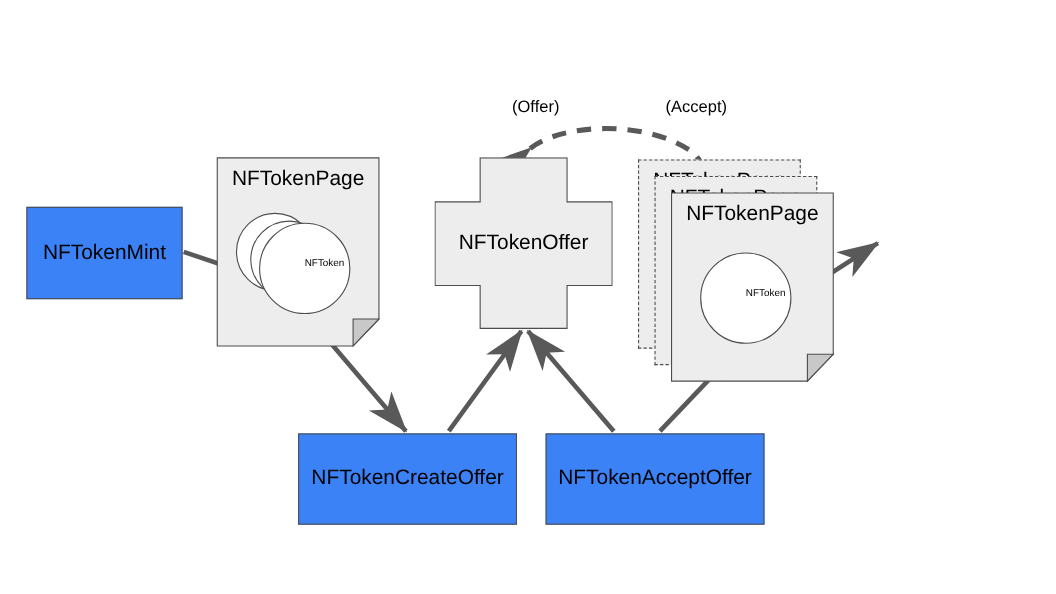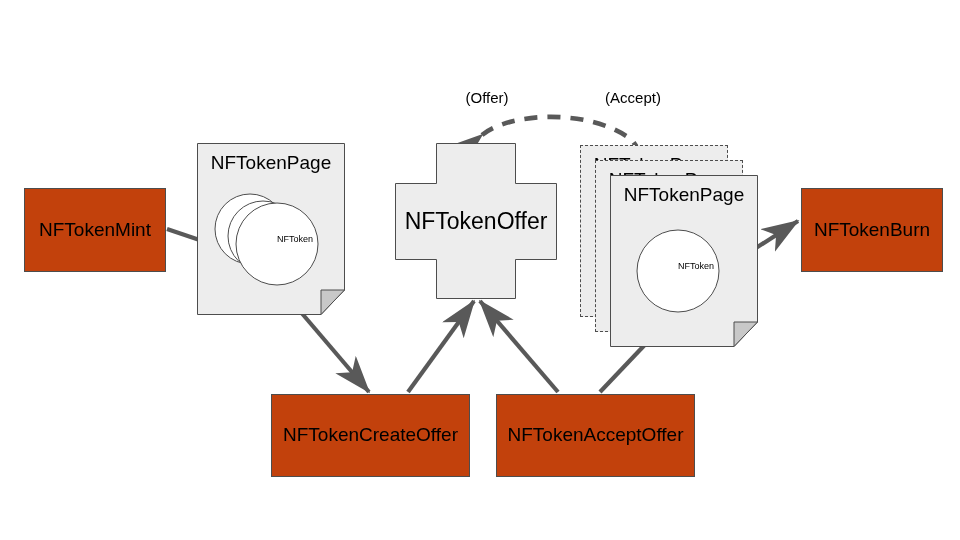--- a/index.html
+++ b/index.html
@@ -23,21 +23,21 @@
     top: 0;
     width: 960px;
     height: 540px;
     pointer-events: none;
   }
   .node {
     position: absolute;
     box-sizing: border-box;
   }
   .plain-box {
-    background: #c2410c;
+    background: #3b82f6;
     border: 1px solid #4d4d4d;
     display: flex;
     align-items: center;
     justify-content: center;
   }
   .plain-box .label {
     font-size: 19px;
     color: #000000;
     line-height: 1.1;
     text-align: center;
@@ -146,21 +146,21 @@
     <div class="token-label" style="top: 96px; left: 80px; width: 0px; transform: translate(-50%, -50%);">NFToken</div>
   </div>
 
   <div class="node" style="left:395px; top:143px; width:162px; height:156px;">
     <svg width="162" height="156" viewBox="0 0 162 156">
       <path d="M41.5,0.5 H120.5 V40.5 H161.5 V116.5 H120.5 V155.5
                H41.5 V116.5 H0.5 V40.5 H41.5 Z" fill="#ededed" stroke="#4d4d4d" stroke-width="1"></path>
     </svg>
     <div style="position:absolute; left:0; top:0; width:162px; height:156px;
                 display:flex; align-items:center; justify-content:center;">
-      <span class="label" style="font-size:23px; color:#000; white-space:nowrap;">NFTokenOffer</span>
+      <span class="label" style="font-size:19px; color:#000; white-space:nowrap;">NFTokenOffer</span>
     </div>
   </div>
 
   <div class="page-stack" style="left:580px; top:145px; width:175px; height:205px;">
 
     <div class="page page-ghost" style="left:0px; top:0px; width:148px; height:172px;">
       <div class="page-title">NFTokenPage</div>
     </div>
 
     <div class="page page-ghost" style="left:15px; top:15px; width:148px; height:172px;">
@@ -171,23 +171,20 @@
       <svg class="page-front-svg" width="148" height="172" viewBox="0 0 148 172">
         <path d="M0.5,0.5 H147.5 V147 L124,171.5 H0.5 Z" fill="#ededed" stroke="#4d4d4d" stroke-width="1"></path>
         <path d="M147.5,147 L124,171.5 L124,147 Z" fill="#c8c8c8" stroke="#4d4d4d" stroke-width="1"></path>
         <circle cx="68" cy="96" r="41" fill="#ffffff" stroke="#4d4d4d" stroke-width="1"></circle>
       </svg>
       <div class="page-title-front">NFTokenPage</div>
       <div class="token-label" style="top: 91px; left: 68px; width: 0px; transform: translate(-50%, -50%);">NFToken</div>
     </div>
   </div>
 
-  <div class="node plain-box" style="left:801px; top:188px; width:142px; height:84px;">
-    <span class="label">NFTokenBurn</span>
-  </div>
 
   <div class="node plain-box" style="left:496px; top:394px; width:199px; height:83px;">
     <span class="label">NFTokenAcceptOffer</span>
   </div>
 
   <div class="node plain-box" style="left:271px; top:394px; width:199px; height:83px;">
     <span class="label">NFTokenCreateOffer</span>
   </div>
 
   <div class="edge-label" style="left:437px; top:89px; width:100px;">(Offer)</div>

